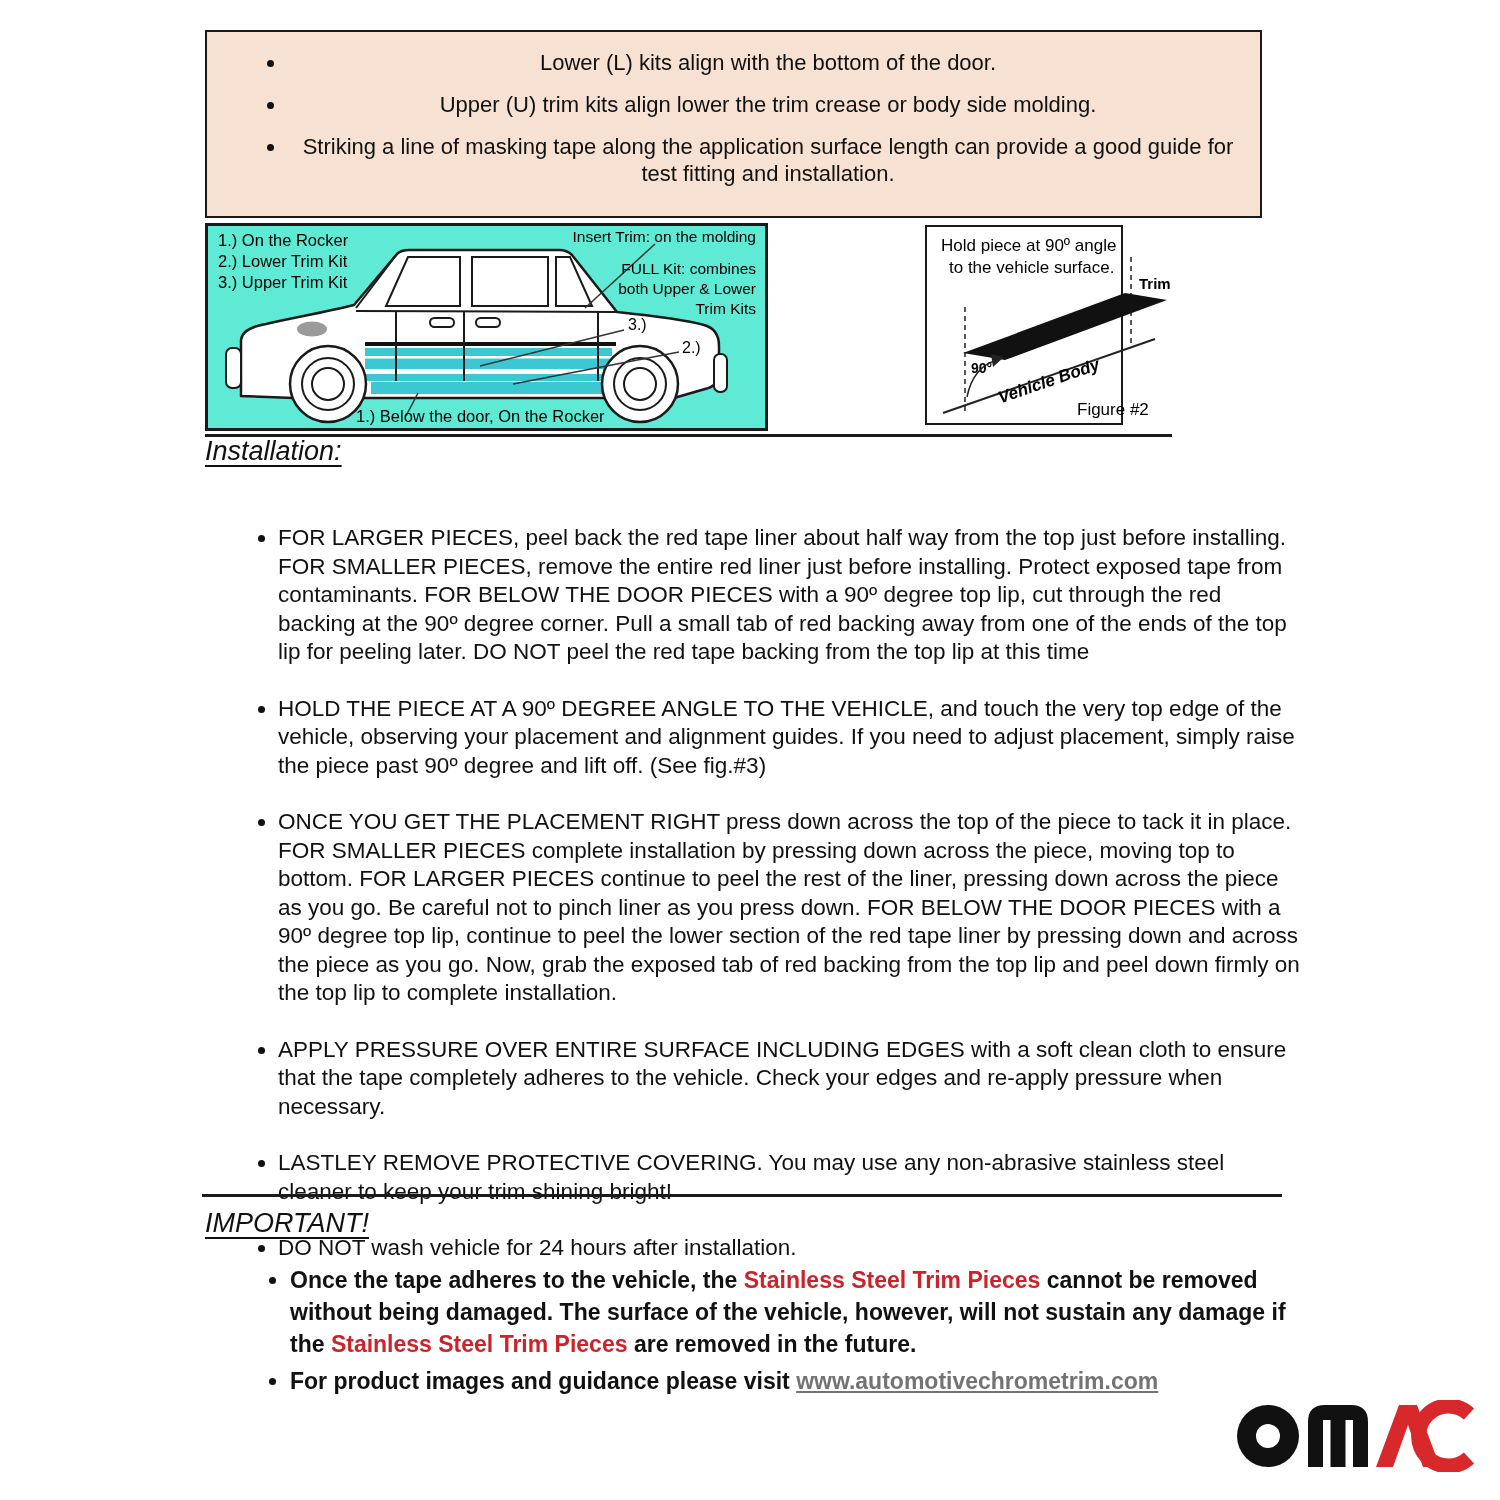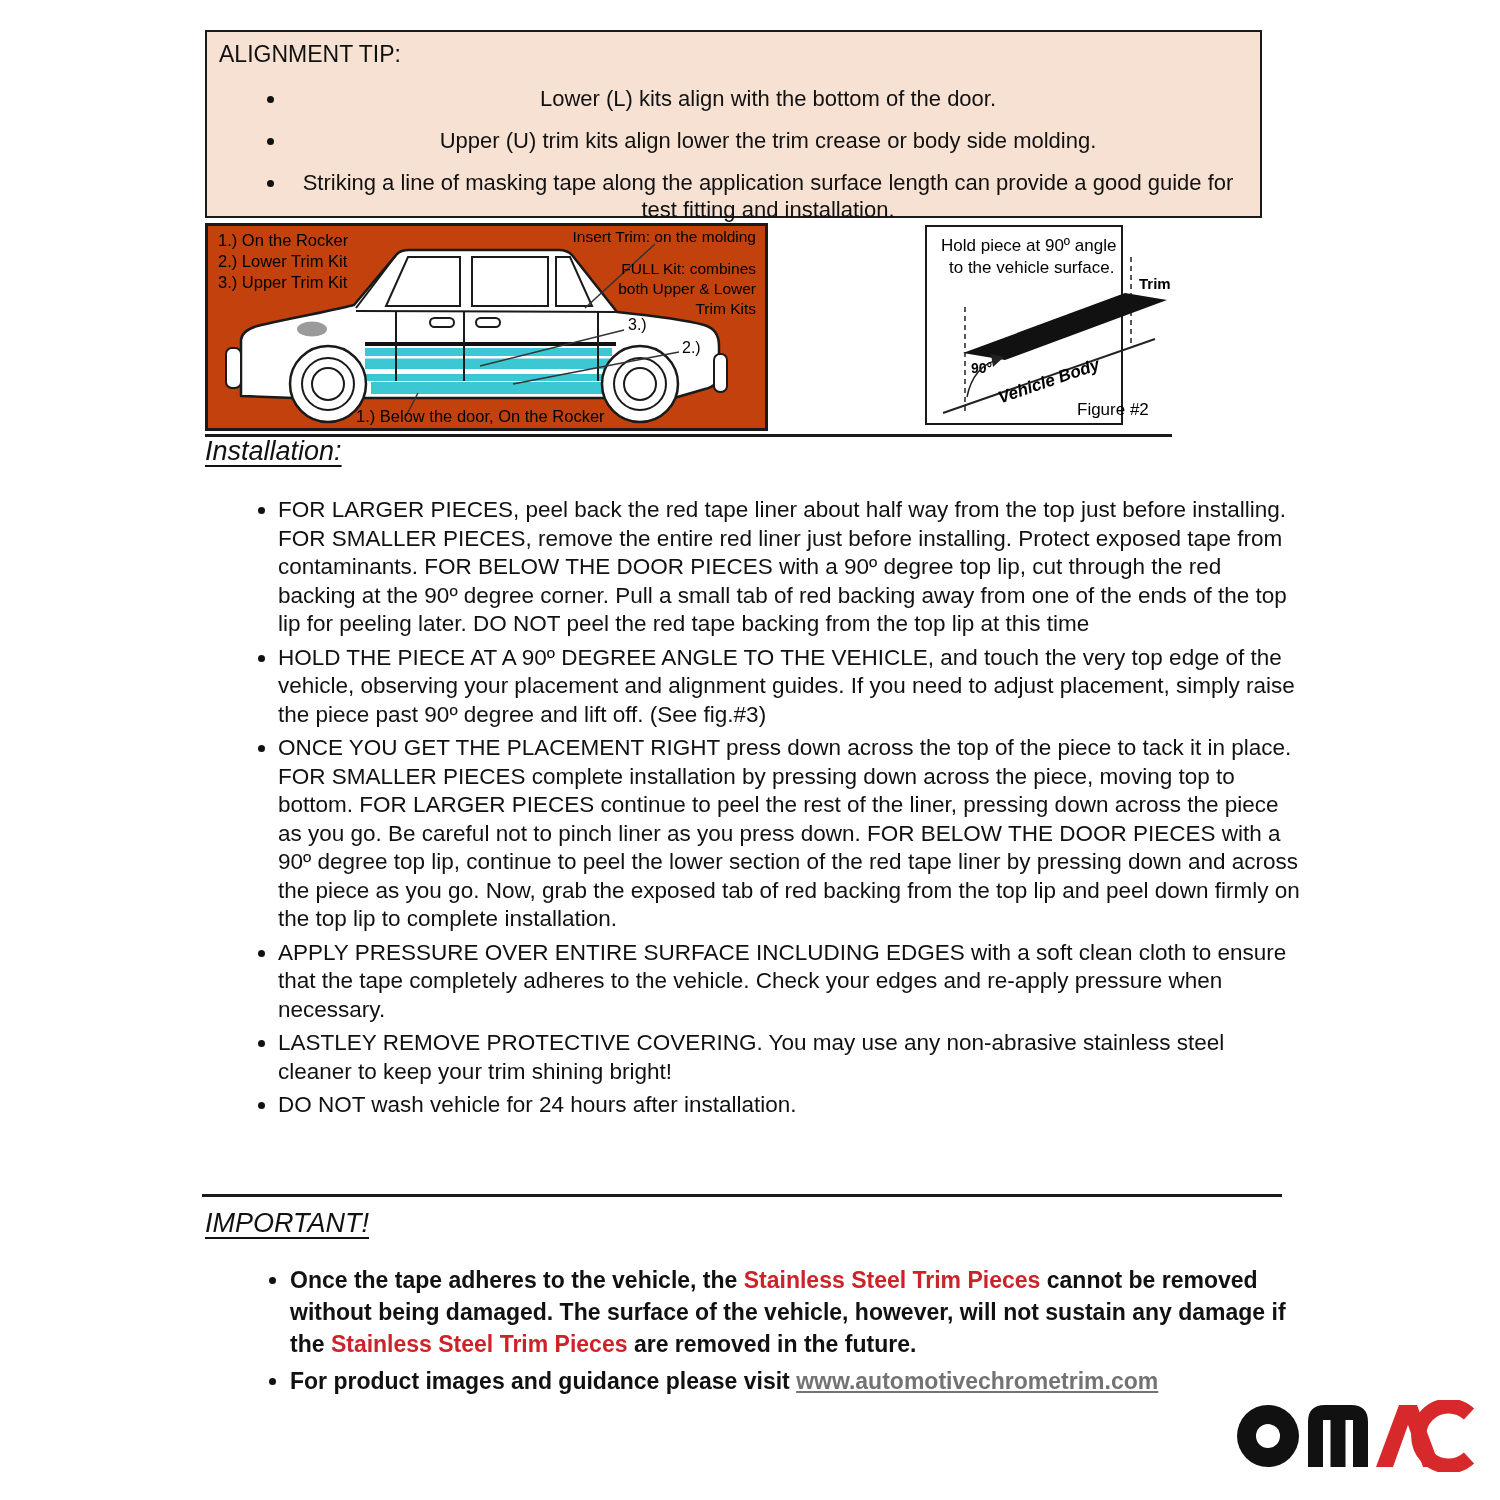--- a/index.html
+++ b/index.html
@@ -11,21 +11,21 @@
   .tip-box {
     position:absolute; left:205px; top:30px; width:1057px; height:188px;
     background:#f7e1d2; border:2px solid #1a1a1a; box-sizing:border-box;
   }
   .tip-title { margin:9px 0 0 12px; font-size:23px; }
   .tip-list { margin:17px 0 0 0; padding-left:80px;text-align:center; }
   .tip-list li { font-size:22px; line-height:27px; margin-bottom:15px; max-width:962px; }
   
   .car-box {
     position:absolute; left:205px; top:223px; width:563px; height:208px;
-    border:3px solid #1a1a1a; box-sizing:border-box; background:#c2410c;
+    border:3px solid #1a1a1a; box-sizing:border-box; background:#5eead4;
   }
   .fig2-box {
     position:absolute; left:925px; top:225px; width:198px; height:200px;
     border:2px solid #1a1a1a; box-sizing:border-box; background:#fff;
   }
   .fig-underline {
     position:absolute; left:205px; top:434px; width:967px; height:0;
     border-top:3px solid #1a1a1a;
   }
   
@@ -33,21 +33,21 @@
     position:absolute; left:205px; font-size:27px; font-style:italic;
     text-decoration:underline; text-decoration-thickness:2px; text-underline-offset:5px;
   }
   #installation-heading { top:436px;text-decoration:underline; }
   #important-heading { top:1208px; }
   
   .install-list {
     position:absolute; left:226px; top:496px; width:1022px;
     margin:0; padding-left:52px; list-style:disc;
   }
-  .install-list li { font-size:22.5px; line-height:28.5px; margin-bottom:5px; }
+  .install-list li { font-size:22.5px; line-height:28.5px; margin-bottom:5px;margin-top:28px; }
   
   .rule {
     position:absolute; left:202px; top:1194px; width:1080px; height:0;
     border-top:3px solid #1a1a1a;
   }
   .important-list {
     position:absolute; left:226px; top:1252px; width:1032px;
     margin:12px; padding-left:52px; list-style:disc; font-weight:bold;
   }
   .important-list li { font-size:23px; line-height:32px; margin-bottom:5px; }
@@ -56,21 +56,20 @@
   
   .logo { position:absolute; left:1236px; top:1400px; }
   svg text { font-family:"Liberation Sans", sans-serif; }
 </style>
 </head>
 <body>
 
 <div class="page">
 
   <div class="tip-box">
-    <div class="tip-title">ALIGNMENT TIP:</div>
     <ul class="tip-list">
       <li>Lower (L) kits align with the bottom of the door.</li>
       <li>Upper (U) trim kits align lower the trim crease or body side molding.</li>
       <li>Striking a line of masking tape along the application surface length can provide a good guide for test fitting and installation.</li>
     </ul>
   </div>
 
   <div class="car-box">
     <svg width="557" height="202" viewBox="0 0 557 202">
 

